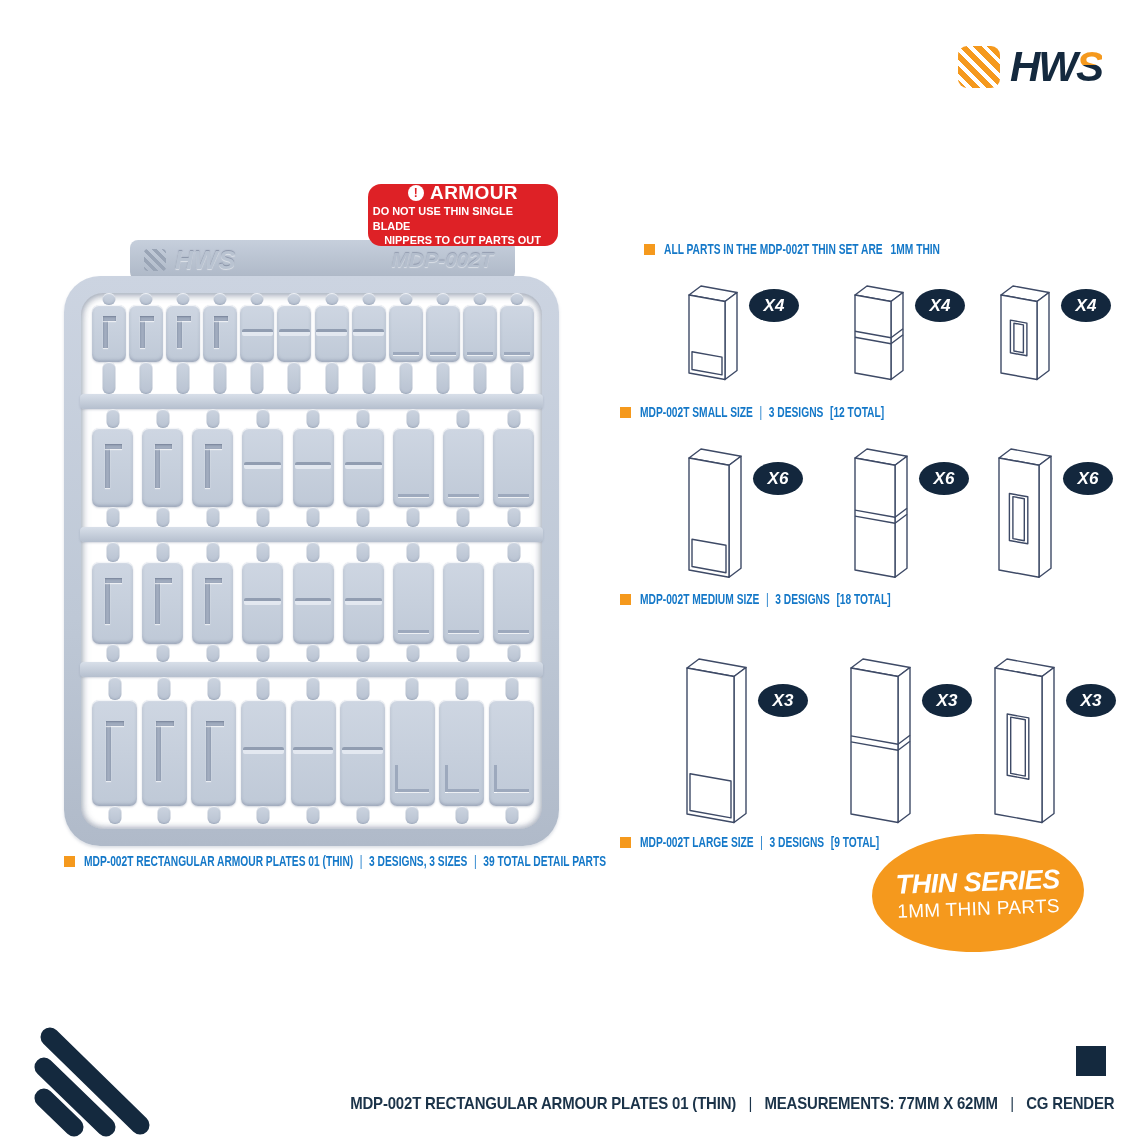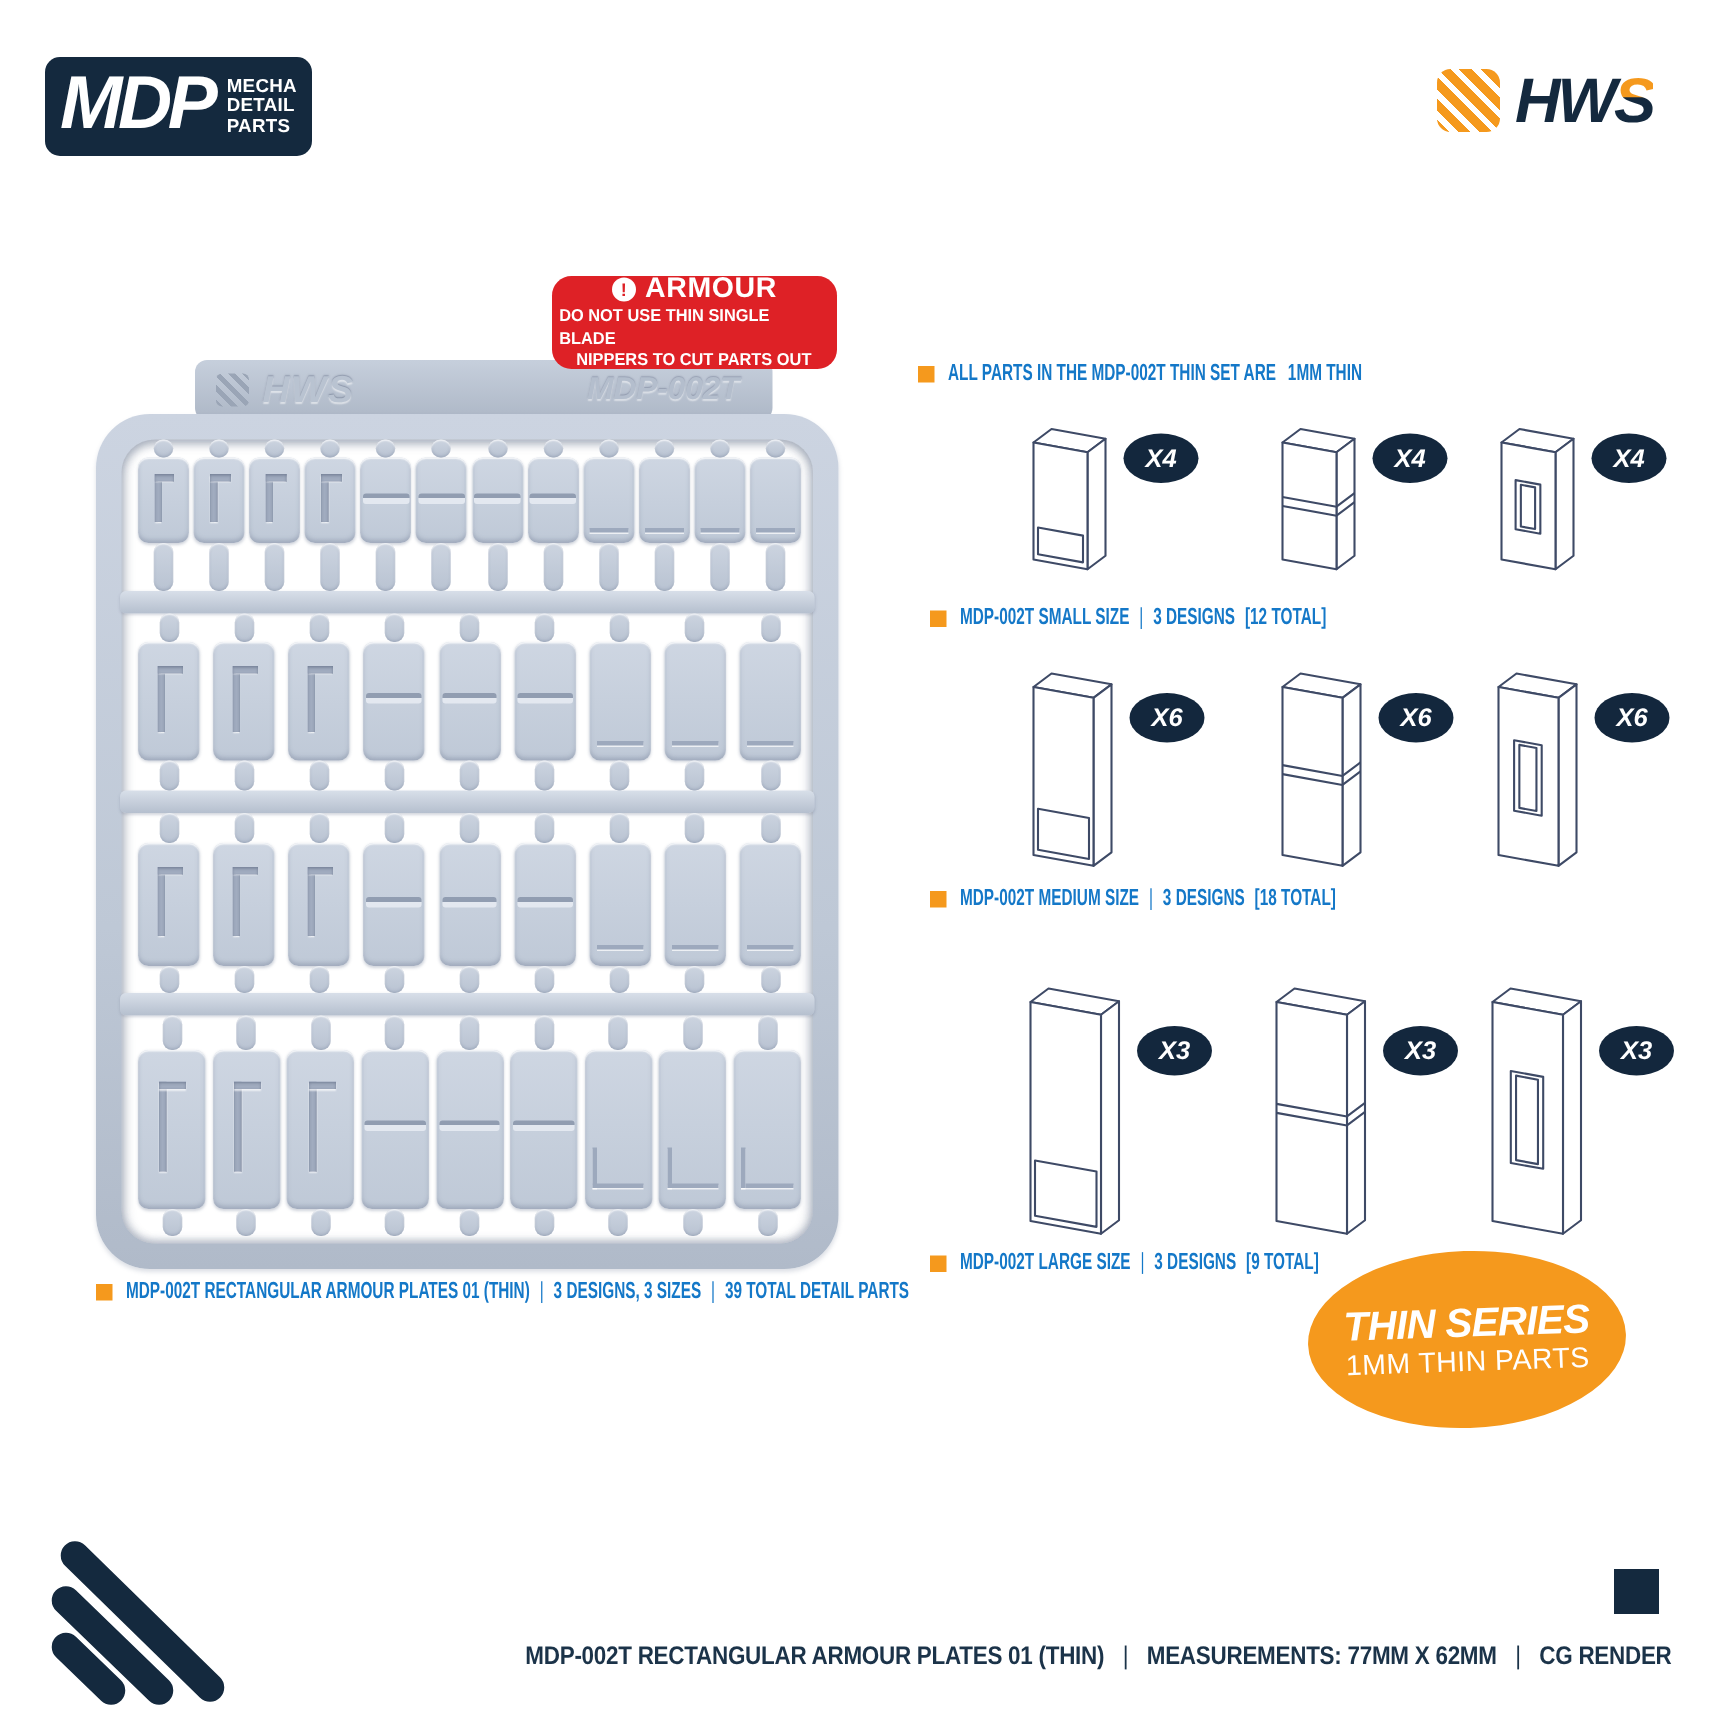--- a/index.html
+++ b/index.html
@@ -59,21 +59,21 @@
   .bline{position:absolute;background:#9da9bd;box-shadow:0 1px 0 rgba(255,255,255,.7);}
 
   
   .blabel{position:absolute;display:flex;align-items:center;gap:9px;color:#1478C8;white-space:nowrap;}
   .bullet{width:11px;height:11px;background:#F5991D;flex:0 0 auto;}
   .sqz{display:flex;align-items:center;transform:scaleX(.66);transform-origin:0 50%;
     font-weight:800;font-size:15.5px;letter-spacing:0;}
   .sep{font-weight:400;margin:0 10px;}
   .tot{font-weight:900;margin-left:10px;}
   .gap-l{margin-left:12px;}
-  .lab-intro{left:612px;top:240px;}
+  .lab-intro{left:644px;top:240px;}
   .lab-0{left:620px;top:403px;}
   .lab-1{left:620px;top:590px;}
   .lab-2{left:620px;top:833px;}
   .caption{left:64px;top:852px;}
 
   
   .iso-cell{position:absolute;display:flex;align-items:flex-start;z-index:1;}
   .badge{width:50px;height:33px;border-radius:50%;background:#13273D;color:#fff;font-style:italic;font-weight:900;
     font-size:17px;display:flex;align-items:center;justify-content:center;margin-left:9px;flex:0 0 auto;}
 
@@ -88,28 +88,20 @@
   .footer-text{position:absolute;right:26px;top:1094px;color:#1B3349;white-space:nowrap;}
   .sqz-r{display:flex;align-items:center;transform:scaleX(.88);transform-origin:100% 50%;
     font-weight:700;font-size:17px;letter-spacing:-.2px;}
   .fsep{font-weight:400;margin:0 14px;}
 </style>
 </head>
 <body>
 
 <div class="canvas">
 
-  <div class="abs mdp-logo">
-    <span class="mdp-abbr">MDP</span>
-    <span class="mdp-words">
-      <span>MECHA</span>
-      <span>DETAIL</span>
-      <span>PARTS</span>
-    </span>
-  </div>
 
   <div class="abs hws-logo">
     <span class="hws-stripes"></span>
     <span class="hws-text"><span>HW</span><span class="hws-s">S</span></span>
   </div>
 
   <div class="abs warning">
     <div class="warning-head">
       <span class="warning-icon">!</span>
       <span>ARMOUR</span>

